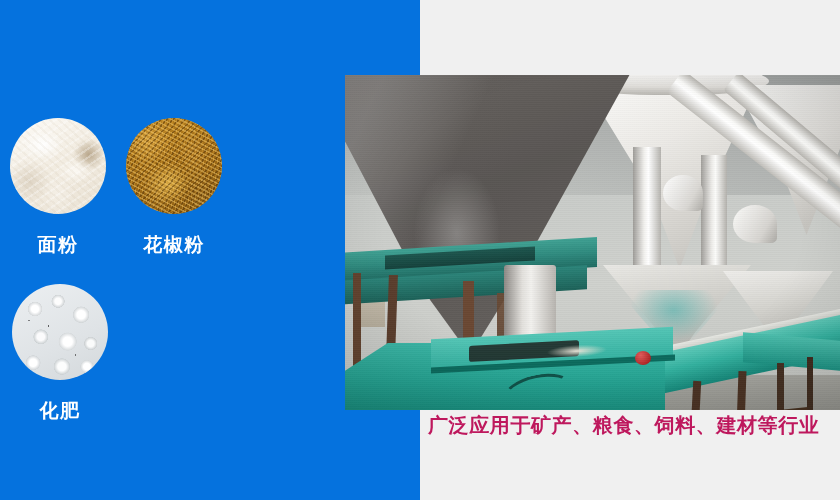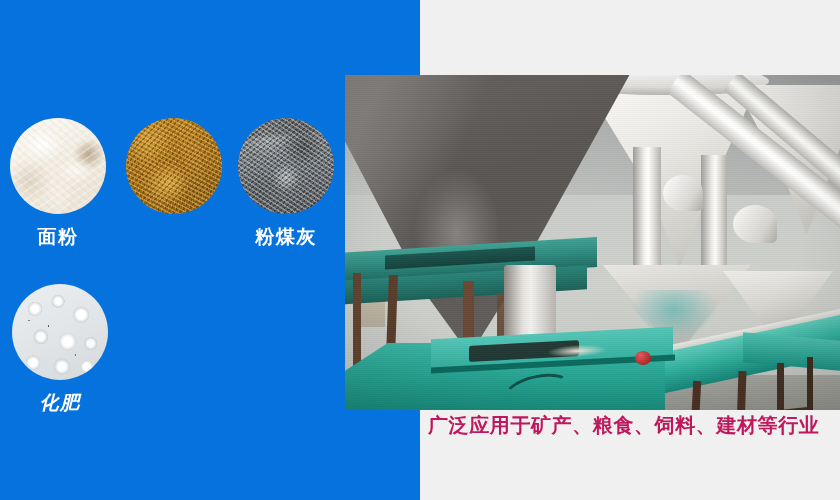--- a/index.html
+++ b/index.html
@@ -30,21 +30,21 @@
 
   
   .product-grid {
     position:absolute; left:0; top:118px; width:345px; height:330px;
     z-index:2;
   }
   .product-cell { position:absolute; width:112px; text-align:center; }
   .p0 { left:2px;   top:0px;   }
   .p1 { left:118px; top:0px;   }
   .p2 { left:230px; top:0px;   }
-  .p3 { left:4px;   top:166px;font-style:italic; }
+  .p3 { left:4px;   top:166px; }
   .p4 { left:116px; top:166px; }
   .p5 { left:230px; top:166px; }
 
   .swatch {
     width:96px; height:96px; border-radius:50%;
     margin:0 auto;
     overflow:hidden;
     position:relative;
     box-shadow:0 0 0 0 rgba(0,0,0,0);
   }
@@ -151,21 +151,21 @@
   }
   .tex-concrete::after{
     content:""; position:absolute; inset:0;
     background:
       repeating-linear-gradient(24deg, rgba(255,255,255,.40) 0 1.5px, rgba(0,0,0,0) 1.5px 3.5px),
       repeating-linear-gradient(-56deg, rgba(30,33,35,.36) 0 1.5px, rgba(0,0,0,0) 1.5px 4px),
       repeating-linear-gradient(94deg, rgba(60,64,66,.22) 0 1px, rgba(0,0,0,0) 1px 5px);
   }
 
   .p-label {
-    margin-top:10px;
+    margin-top:18px;
     color:#ffffff;
     font-size:19px;
     font-weight:bold;
     letter-spacing:1.5px;
     text-align:center;
     white-space:nowrap;
   }
 
   
   .photo {
@@ -386,28 +386,23 @@
       <div class="swatch">
         <div class="tex tex-flour"></div>
       </div>
       <div class="p-label">面粉</div>
     </div>
 
     <div class="product-cell p1">
       <div class="swatch">
         <div class="tex tex-pepper"></div>
       </div>
+      <div class="p-label">花椒粉</div>
     </div>
 
-    <div class="product-cell p2">
-      <div class="swatch">
-        <div class="tex tex-flyash"></div>
-      </div>
-      <div class="p-label">粉煤灰</div>
-    </div>
 
     <div class="product-cell p3">
       <div class="swatch">
         <div class="tex tex-fert"></div>
       </div>
       <div class="p-label">化肥</div>
     </div>
 
 
 

